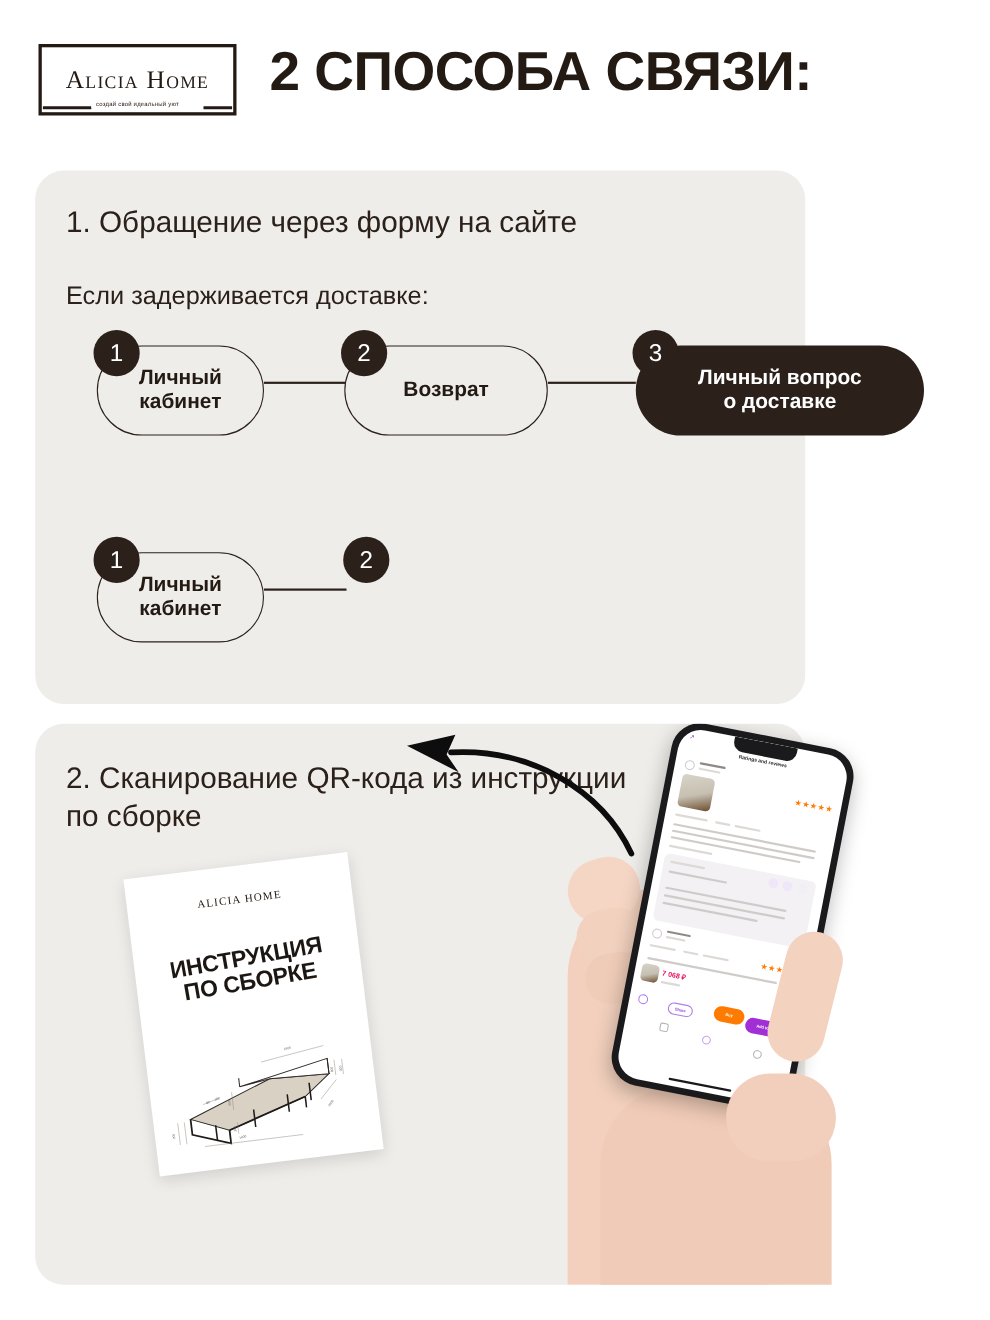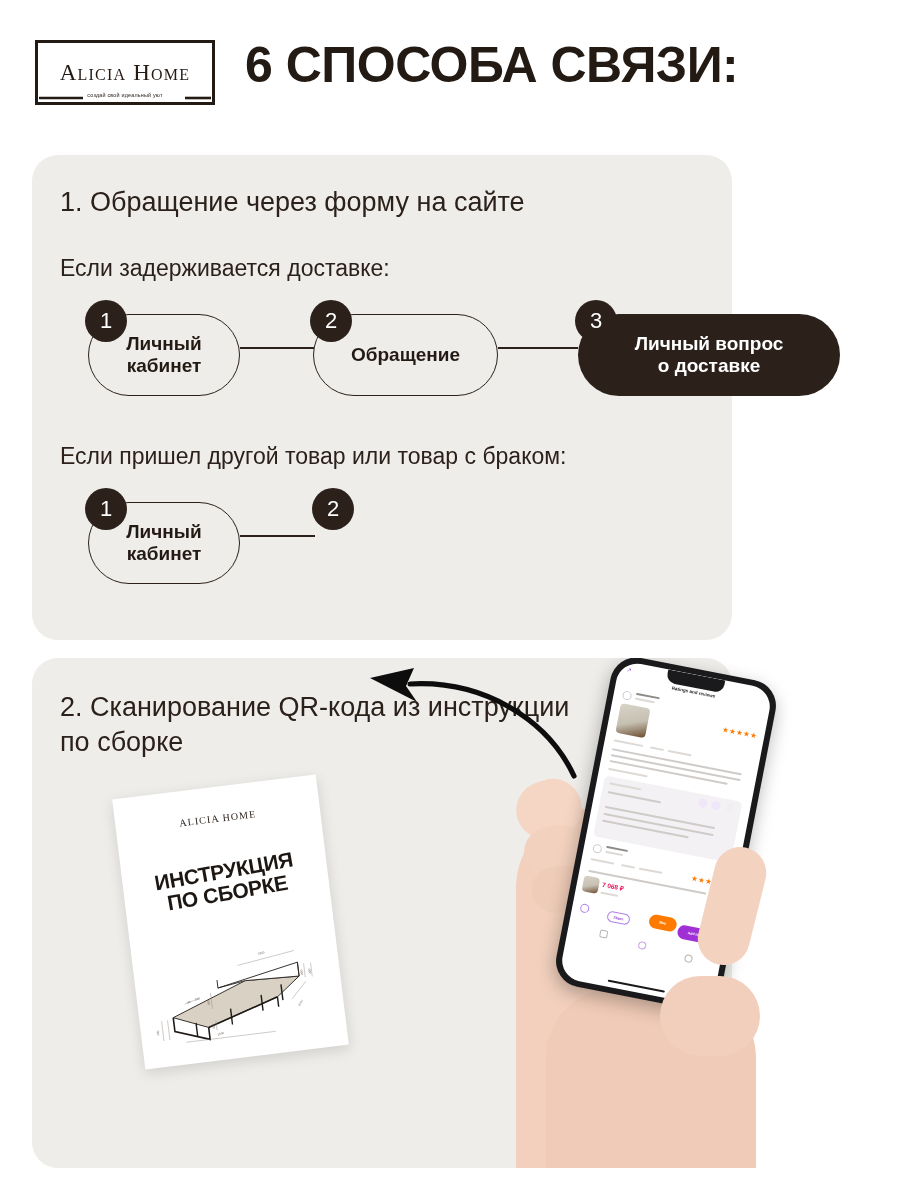--- a/index.html
+++ b/index.html
@@ -206,51 +206,50 @@
     <div class="logo-box">
       <span class="logo-name">Alicia Home</span>
     </div>
     <div class="logo-tagline-wrap" style="left:35px;">
       <svg width="180" height="10" style="position:absolute;left:0;top:1px;">
         <line x1="4" y1="5" x2="48" y2="5" stroke="#231a14" stroke-width="2.6"></line>
         <line x1="150" y1="5" x2="176" y2="5" stroke="#231a14" stroke-width="2.6"></line>
       </svg>
       <span style="position:relative;background:#fff;padding:0 4px;font-size:5.4px;color:#231a14;letter-spacing:0.2px;white-space:nowrap;">создай свой идеальный уют</span>
     </div>
-    <div class="header-title">6 СПОСОБА СВЯЗИ:</div>
+    <div class="header-title">2 СПОСОБА СВЯЗИ:</div>
   </div>
 
   <div class="card" id="card-1">
     <div class="card-heading">1. Обращение через форму на сайте</div>
 
     <div class="sub-label" style="top:100px;">Если задерживается доставке:</div>
 
     <div class="flow" style="top:145px; width: 790px; height: 95px;">
       <div class="connector" style="left:180px; top:47px; width:75px;"></div>
       <div class="connector" style="left:438px; top:47px; width:80px;"></div>
 
       <div class="node node-light" style="left:28px; top:14px; width:152px; height:82px; font-size:19px;">
         <span style="white-space:pre-line;">Личный
 кабинет</span>
       </div>
       <div class="badge" style="left:25px; top:0px;">1</div>
 
       <div class="node node-light" style="left:253px; top:14px; width:185px; height:82px; font-size:19px;">
-        <span style="white-space:pre-line;">Обращение</span>
+        <span style="white-space:pre-line;">Возврат</span>
       </div>
       <div class="badge" style="left:250px; top:0px;">2</div>
 
       <div class="node node-dark" style="left:518px; top:14px; width:262px; height:82px; font-size:19px;">
         <span style="white-space:pre-line;">Личный вопрос
 о доставке</span>
       </div>
       <div class="badge" style="left:515px; top:0px;">3</div>
     </div>
 
-    <div class="sub-label" style="top:288px;">Если пришел другой товар или товар с браком:</div>
 
     <div class="flow" style="top:333px; width: 790px; height: 95px;">
       <div class="connector" style="left:180px; top:47px; width:75px;"></div>
 
       <div class="node node-light" style="left:28px; top:14px; width:152px; height:82px; font-size:19px;">
         <span style="white-space:pre-line;">Личный
 кабинет</span>
       </div>
       <div class="badge" style="left:25px; top:0px;">1</div>
 

